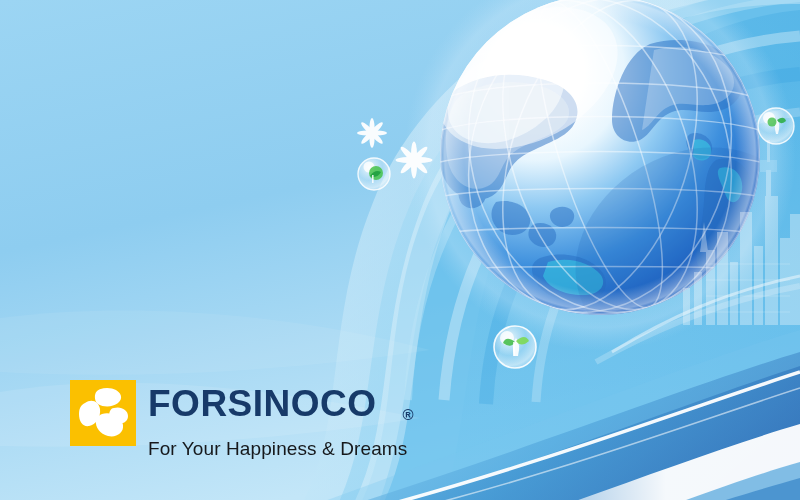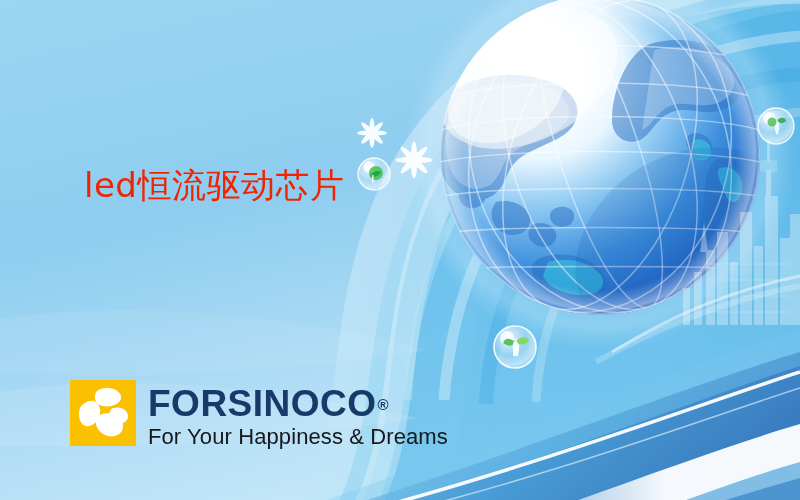--- a/index.html
+++ b/index.html
@@ -62,33 +62,34 @@
     padding-top: 5px;
   }
   .logo-word {
     color: #173a69;
     font-size: 37px;
     font-weight: bold;
     letter-spacing: 0.5px;
     line-height: 1;
     white-space: nowrap;
     display: flex;
-    align-items: center;
+    align-items: flex-end;
+    gap: 25px;
   }
   .logo-reg {
     font-size: 15px;
     line-height: 1;
     margin-left: 1px;
     margin-top: 1px;
   }
   .logo-tag {
     color: #16181b;
-    font-size: 22px;
+    font-size: 19px;
     letter-spacing: 0.1px;
-    margin-top: 2px;
+    margin-top: 16px;
     white-space: nowrap;
   }
 </style>
 </head>
 <body>
 
 <div id="banner">
 
   <svg id="bg-svg" viewBox="0 0 800 500" preserveAspectRatio="none">
     <defs>
@@ -356,21 +357,20 @@
       <circle cx="776" cy="126" r="18" fill="url(#bubGrad)"></circle>
       <circle cx="776" cy="126" r="18" fill="none" stroke="#ffffff" stroke-opacity="0.85" stroke-width="1.4"></circle>
       <circle cx="769" cy="118" r="6" fill="#ffffff" opacity="0.8"></circle>
       <path d="M776,134 q-3,-10 1,-15 q4,5 1,15 Z" fill="#ffffff" opacity="0.85"></path>
       <circle cx="772" cy="122" r="4.5" fill="#4fc255" opacity="0.85"></circle>
       <path d="M777,120 q7,-5 9,1 q-6,5 -9,-1 Z" fill="#2fae49" opacity="0.9"></path>
     </g>
   </svg>
 
   <div class="headline">
-    <div class="headline-line l1">led恒流驱动芯片</div>
   </div>
 
   <div class="logo">
     <div class="logo-mark">
       <svg viewBox="0 0 66 66" width="66" height="66" aria-hidden="true">
         <g fill="#ffffff">
           <path d="M31,9 C41,7 50,12 51,18 C52,24 44,28 36,27 C29,26 25,23 25,18 C25,13 27,10 31,9 Z" transform="rotate(-8 33 18)"></path>
           <path d="M15,23 C22,18 29,22 30,29 C31,37 26,45 19,46 C13,47 9,42 9,34 C9,28 11,25 15,23 Z"></path>
           <path d="M44,28 C51,26 58,30 58,36 C58,42 52,45 46,43 C40,41 38,35 40,31 C41,29 42,28 44,28 Z"></path>
           <path d="M32,34 C41,31 52,37 53,45 C54,53 46,58 38,56 C30,54 25,47 26,41 C27,37 29,35 32,34 Z"></path>

